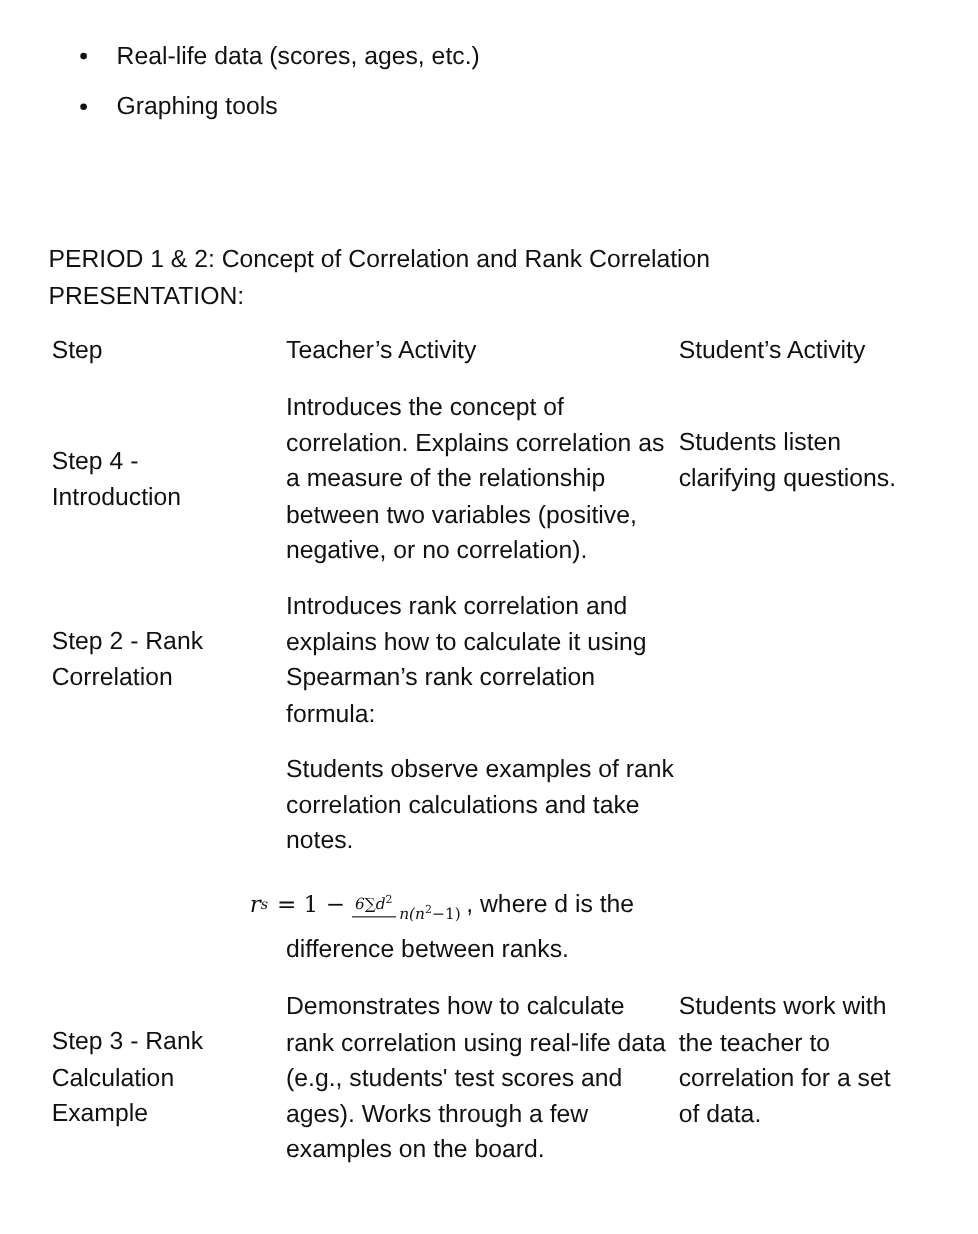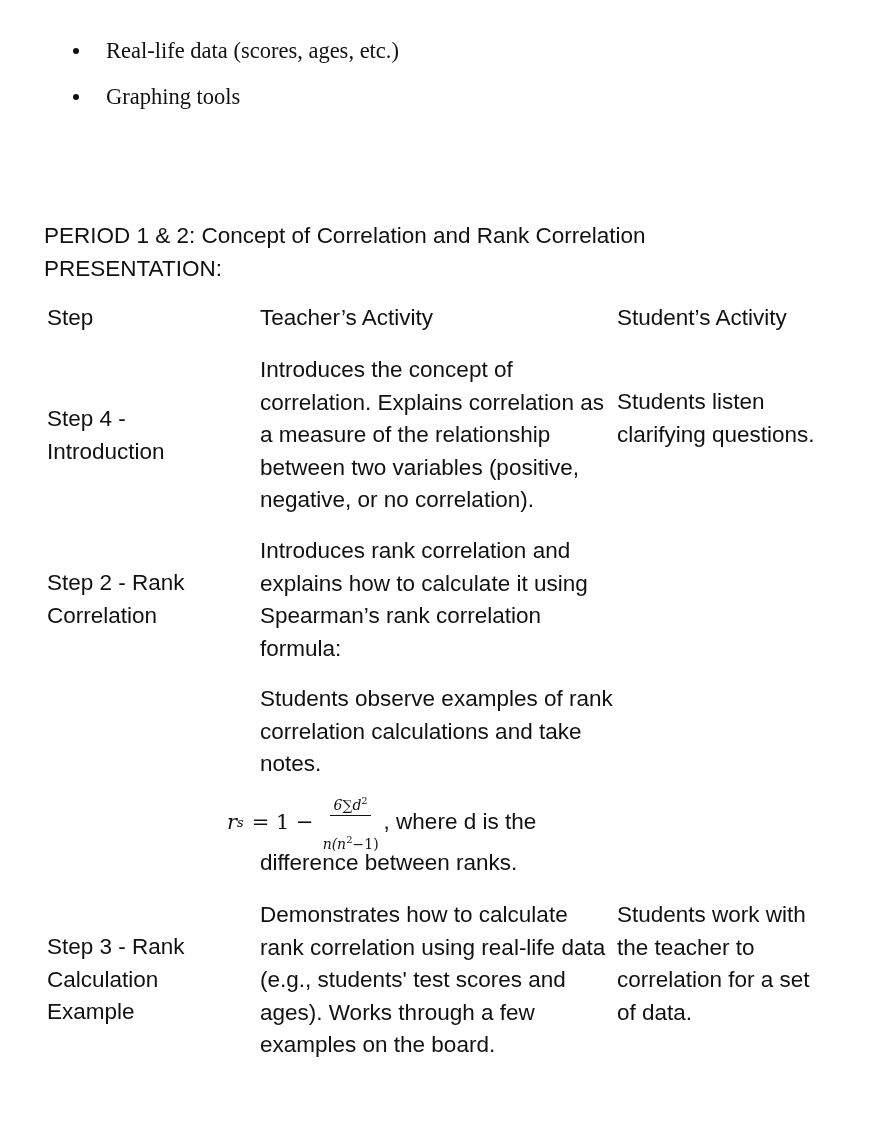--- a/index.html
+++ b/index.html
@@ -23,21 +23,20 @@
       margin: 0;
       padding: 0;
       list-style: none;
     }
     .bullets li {
       position: relative;
       height: 46px;
       line-height: 46px;
       padding-left: 106px;
       white-space: nowrap;
-      font-family: Liberation Serif, serif;
     }
     .bullets li .dot {
       position: absolute;
       left: 73px;
       top: 20px;
       width: 6px;
       height: 6px;
       border-radius: 50%;
       background: #111;
     }
@@ -67,21 +66,20 @@
     }
     .math {
       font-family: "DejaVu Serif", "Liberation Serif", serif;
       font-size: 21px;
       display: inline-flex;
       align-items: center;
     }
     .math i { font-style: italic; }
     .frac {
       display: inline-flex;
-      flex-direction: column;
       align-items: center;
       font-size: 14px;
       margin: 0 2px 0 6px;
       vertical-align: middle;
     }
     .frac .num { padding: 0 3px 1px 3px; border-bottom: 1.2px solid #111; line-height: 17px; }
     .frac .den { padding: 15px 3px 0 3px; line-height: 17px; }
     .frac sup { font-size: 10px; }
     .after {
       font-family: Liberation Sans, sans-serif;

